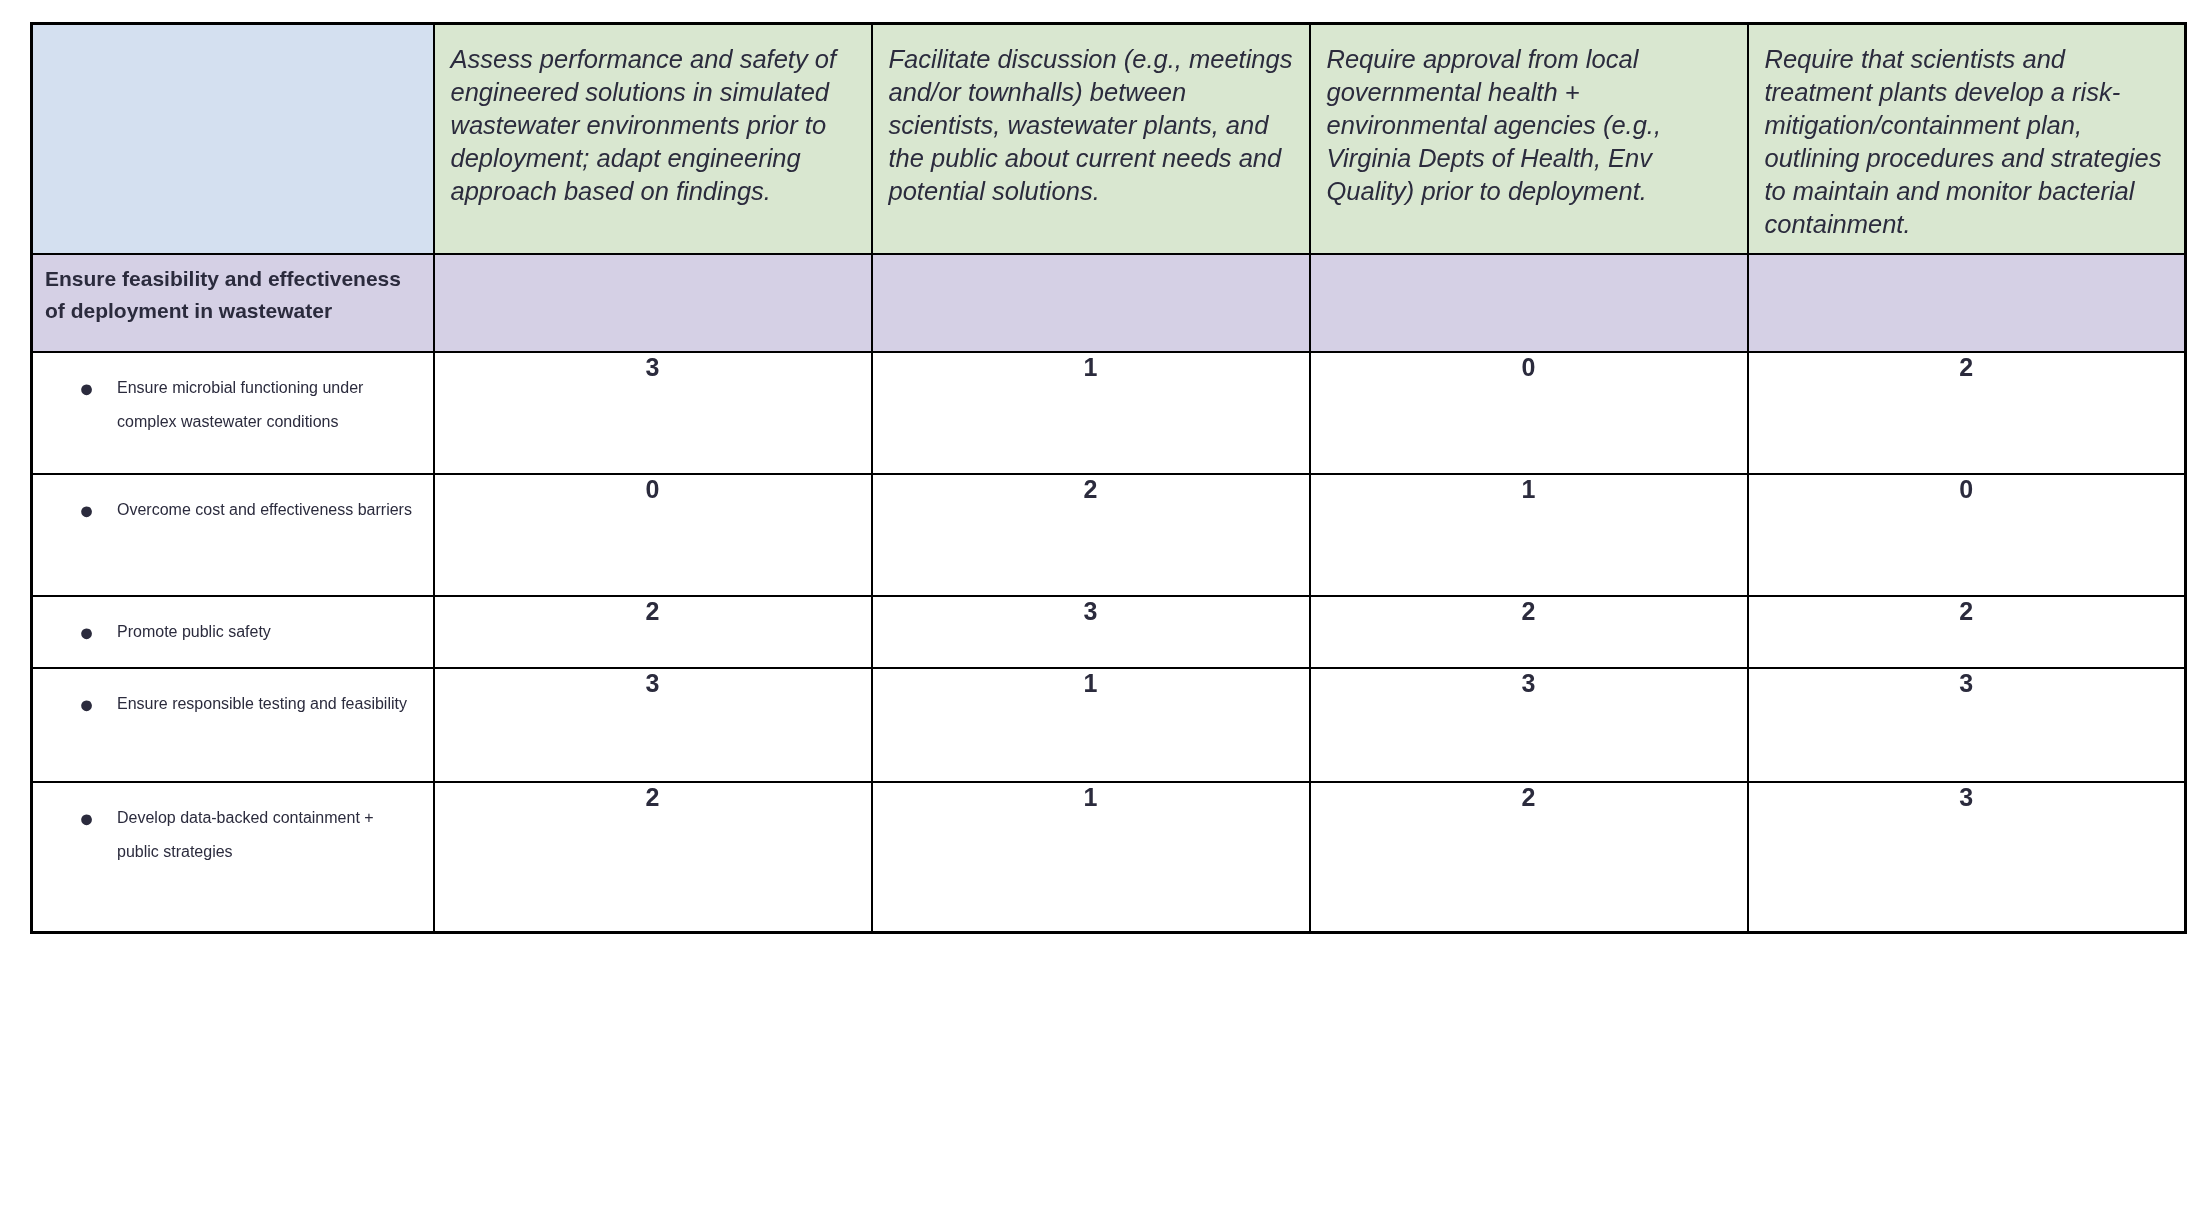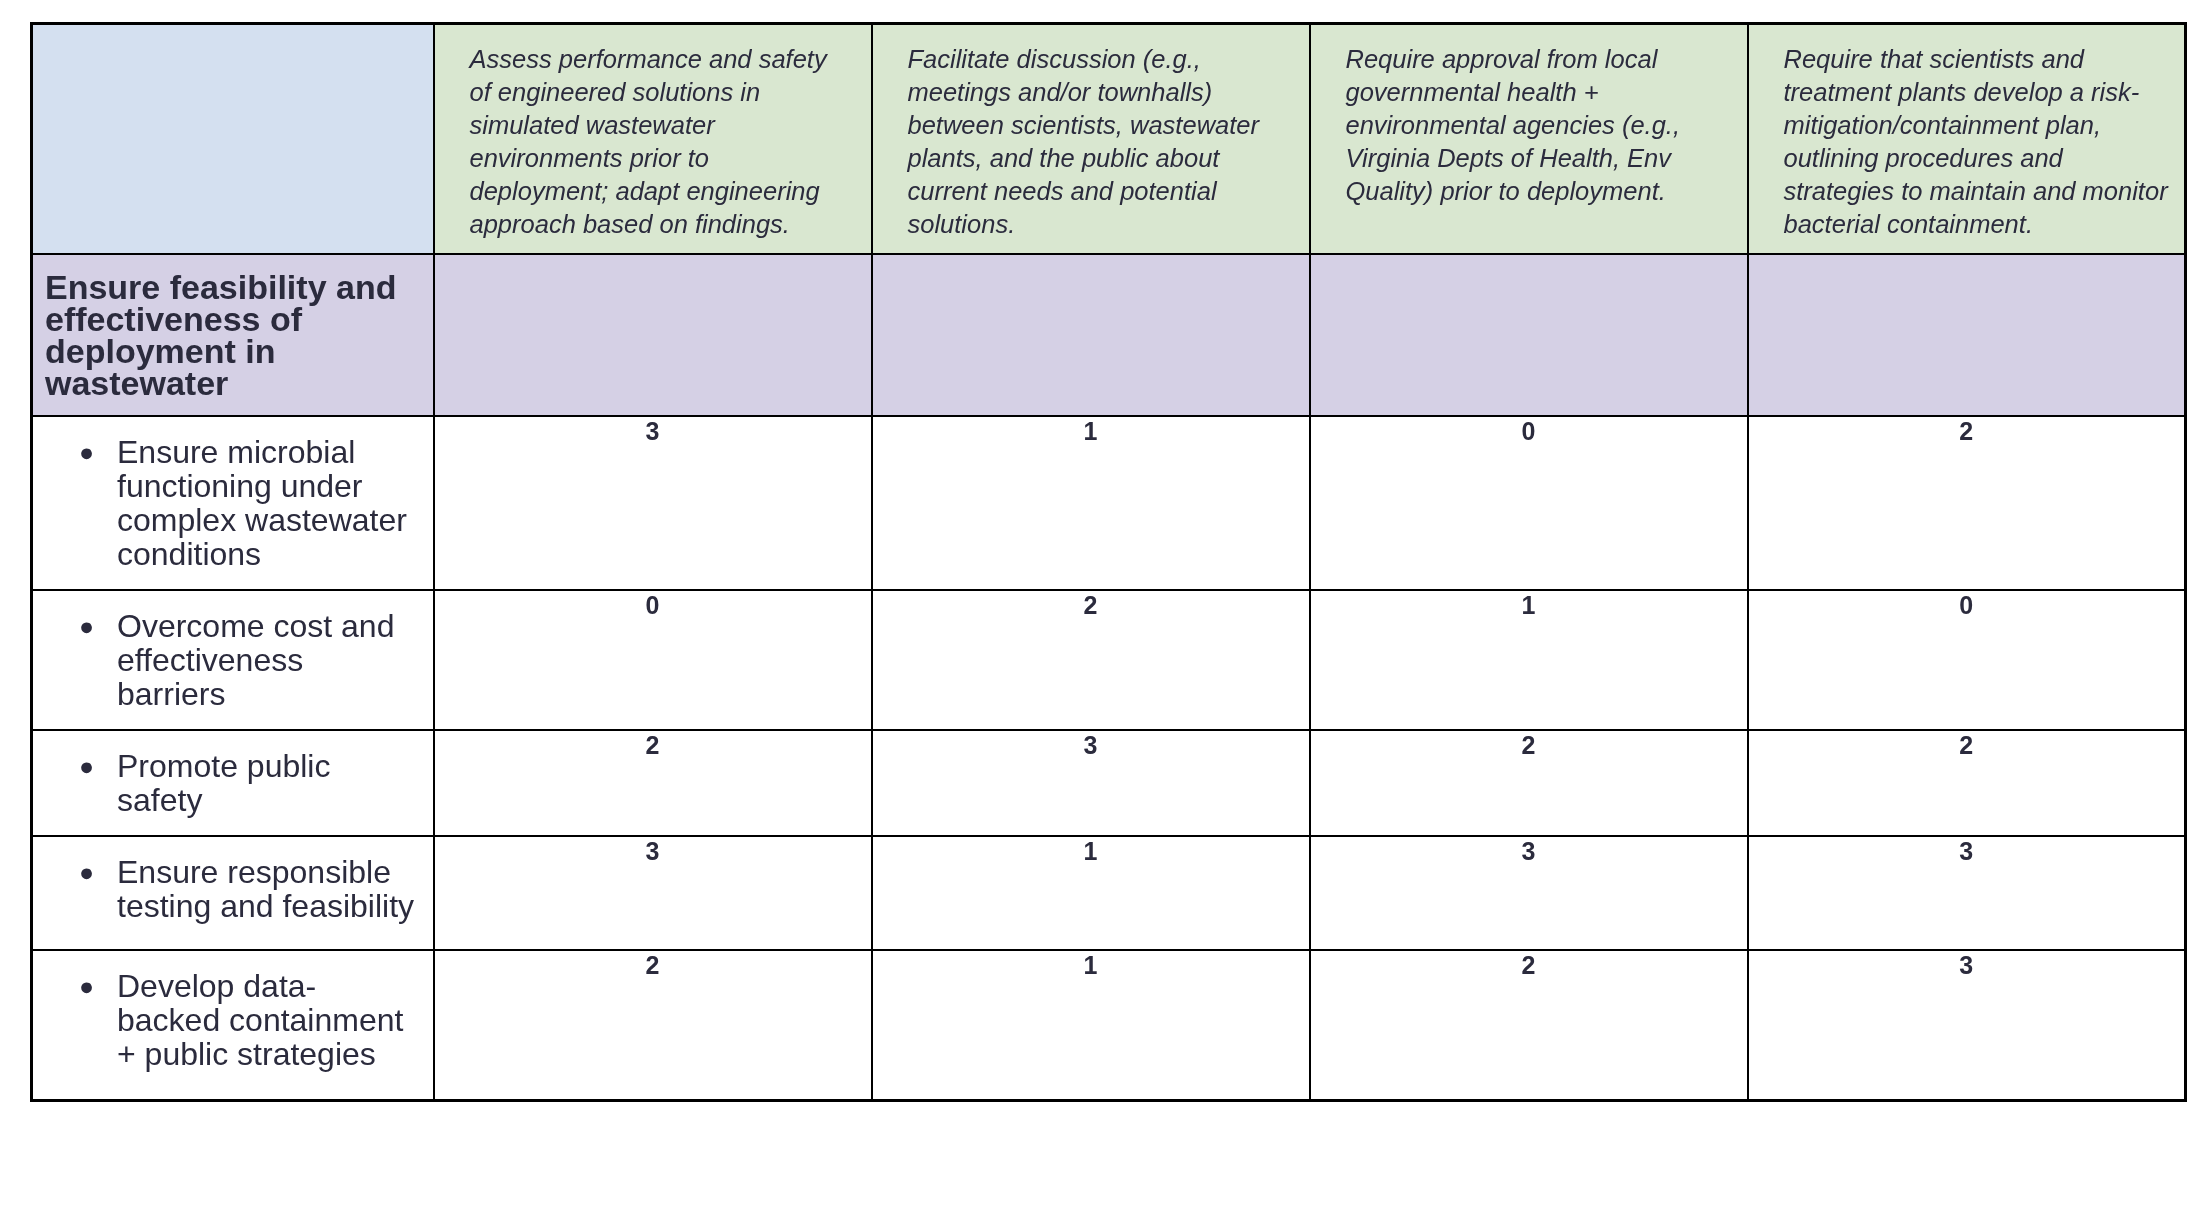--- a/index.html
+++ b/index.html
@@ -45,32 +45,31 @@
   .hdr-opt {
     background: #d9e7d0;
     height: 222px;
   }
   .hdr-opt .hdr-text {
     font-style: italic;
     font-size: 25.5px;
     line-height: 33px;
     padding: 18px 16px 12px 16px;
     color: #2b2b3d;
-    margin-left: 19px;
   }
 
   
   .band {
     background: #d5d0e5;
   }
   .band .band-text {
     font-weight: bold;
-    font-size: 34px;
+    font-size: 21px;
     line-height: 32px;
-    padding: 16px 14px 16px 12px;
+    padding: 8px 14px 16px 12px;
     color: #2b2b3d;
     border-radius: 10px;
   }
   .band-empty {
     background: #d5d0e5;
   }
 
   
   .crit {
     background: #ffffff;
@@ -82,21 +81,21 @@
   }
   .bullet {
     flex: 0 0 auto;
     width: 38px;
     font-size: 25px;
     line-height: 34px;
     color: #2b2b3d;
   }
   .crit-label {
     flex: 1 1 auto;
-    font-size: 32px;
+    font-size: 16px;
     line-height: 34px;
     color: #2b2b3d;
   }
 
   
   .score {
     background: #ffffff;
     text-align: center;
     font-weight: bold;
     font-size: 25px;

